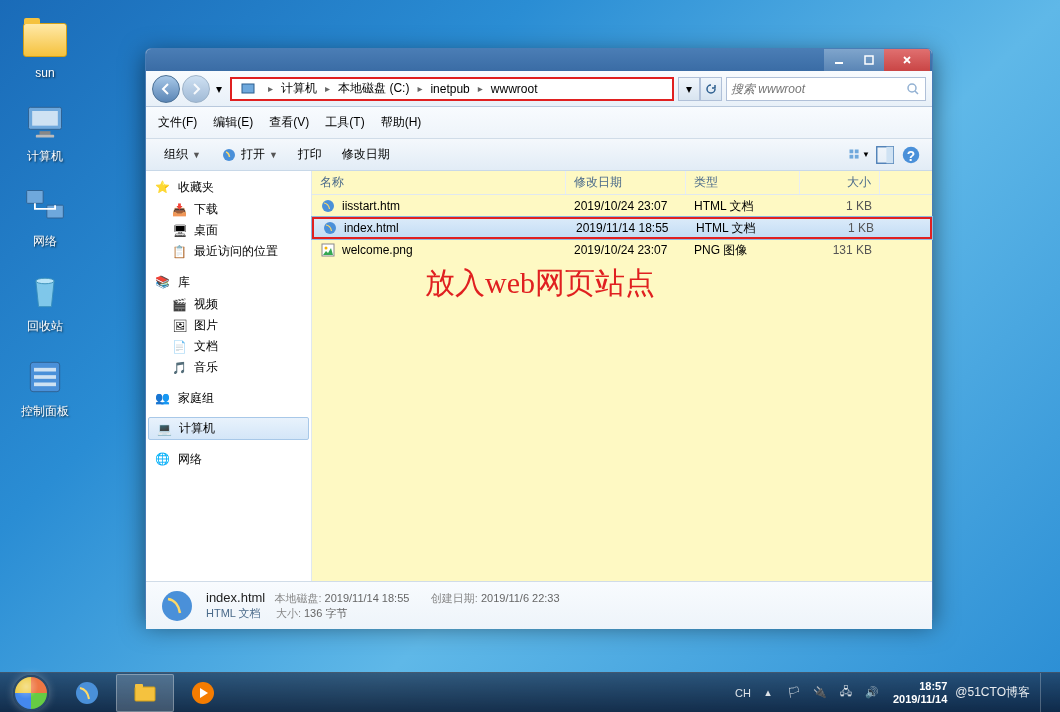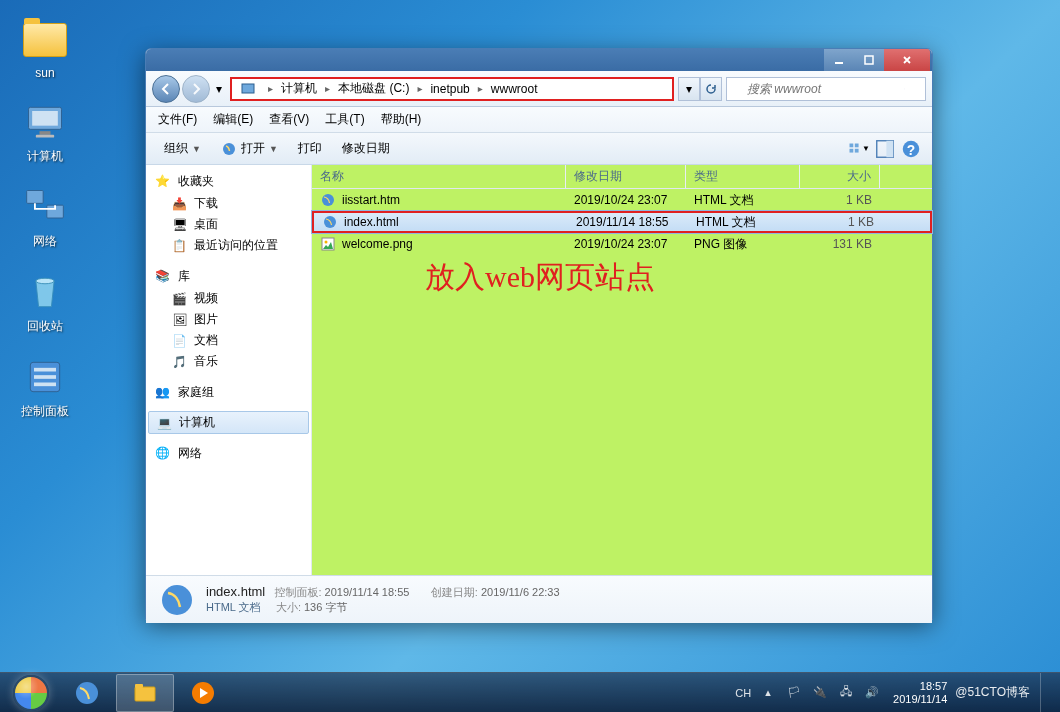--- a/index.html
+++ b/index.html
@@ -43,43 +43,43 @@
 .navbtn { width: 28px; height: 28px; border-radius: 50%; background: linear-gradient(#a8c8e8, #5a85b5); display: flex; align-items: center; justify-content: center; cursor: pointer; margin-right: 2px; border: 1px solid #4a7095; }
 .navbtn.fwd { opacity: .5; }
 .navbtn svg { width: 14px; height: 14px; }
 .navdrop { width: 14px; height: 18px; display: flex; align-items: center; justify-content: center; cursor: pointer; }
 
 .addrbar { flex: 1; height: 24px; border: 2px solid #e02020; background: #fff; margin: 0 4px; display: flex; align-items: center; padding: 0 2px; }
 .addrbar .seg { padding: 0 6px; cursor: pointer; display: flex; align-items: center; height: 100%; }
 .addrbar .arr { color: #666; font-size: 10px; padding: 0 2px; }
 .addrbar .ficon { width: 16px; height: 16px; margin-right: 4px; }
 .addrbtn { width: 22px; height: 24px; border: 1px solid #b0c0d8; background: linear-gradient(#f0f6fc, #d8e4f0); display: flex; align-items: center; justify-content: center; cursor: pointer; }
-.searchbox { width: 200px; height: 24px; border: 1px solid #b0c0d8; background: #fff; margin-left: 4px; display: flex; align-items: center; padding: 0 20px; }
+.searchbox { width: 200px; height: 24px; border: 1px solid #b0c0d8; background: #fff; margin-left: 4px; display: flex; align-items: center; padding: 0 4px; }
 .searchbox input { border: 0; outline: 0; flex: 1; font-size: 12px; font-style: italic; color: #888; }
 .searchbox .sicon { width: 16px; height: 16px; opacity: .6; }
 
-.menubar { height: 26px; background: linear-gradient(#f8fbfe, #eef4fa); border-bottom: 1px solid #d0dce8; display: flex; align-items: center; padding: 0 4px; }
+.menubar { height: 32px; background: linear-gradient(#f8fbfe, #eef4fa); border-bottom: 1px solid #d0dce8; display: flex; align-items: center; padding: 0 4px; }
 .menubar .mitem { padding: 0 8px; cursor: pointer; }
 
 .toolbar { height: 32px; background: linear-gradient(#f4f8fc, #e2ecf6); border-bottom: 1px solid #c8d8e8; display: flex; align-items: center; padding: 0 8px; }
 .toolbar .titem { padding: 0 10px; cursor: pointer; display: flex; align-items: center; height: 100%; }
 .toolbar .tdrop { font-size: 9px; margin-left: 4px; color: #555; }
 .toolbar .spacer { flex: 1; }
 .toolbar .ticon { width: 22px; height: 22px; display: flex; align-items: center; justify-content: center; cursor: pointer; margin: 0 2px; }
 
 .body { display: flex; height: 410px; }
 .sidebar { width: 166px; background: #fff; border-right: 1px solid #e0e8f0; overflow-y: auto; padding: 4px 0; }
 .sgroup { margin-bottom: 8px; }
 .shead { display: flex; align-items: center; padding: 3px 8px; cursor: pointer; }
 .shead .sico { width: 18px; height: 18px; margin-right: 6px; display: flex; align-items: center; justify-content: center; }
 .sitem { display: flex; align-items: center; padding: 2px 8px 2px 26px; cursor: pointer; }
 .sitem.sel { background: linear-gradient(#e8f2fc, #d4e6f8); border: 1px solid #a8c8e8; margin: -1px 2px; border-radius: 2px; padding: 2px 6px 2px 24px; }
 .sitem .sico { width: 16px; height: 16px; margin-right: 6px; display: flex; align-items: center; justify-content: center; }
 
-.filepane { flex: 1; background: #bef264; position: relative; }
+.filepane { flex: 1; background: #fef9c3; position: relative; }
 .colhead { height: 24px; border-bottom: 1px solid #e0e8f0; display: flex; align-items: center; color: #4a6a8a; }
 .colhead .col { padding: 0 8px; border-right: 1px solid #e8eef4; height: 100%; display: flex; align-items: center; }
 .c-name { width: 254px; } .c-date { width: 120px; } .c-type { width: 114px; } .c-size { width: 80px; text-align: right; justify-content: flex-end; }
 .frow { height: 22px; display: flex; align-items: center; cursor: pointer; }
 .frow.sel { background: linear-gradient(#daeaf9, #c4ddf5); outline: 1px solid #8fb8e0; }
 .frow.redbox { border: 2px solid #e02020; height: 22px; }
 .frow .cell { padding: 0 8px; }
 .frow .c-name { display: flex; align-items: center; }
 .frow .fico { width: 16px; height: 16px; margin-right: 6px; }
 .frow .c-size { color: #555; }
@@ -99,21 +99,21 @@
   display: flex; align-items: center; padding: 0 4px;
   border-top: 1px solid rgba(255,255,255,.2);
 }
 .startbtn { width: 54px; height: 38px; display: flex; align-items: center; justify-content: center; cursor: pointer; }
 .startorb { width: 36px; height: 36px; border-radius: 50%; background: radial-gradient(circle at 35% 30%, #fff6, #0000 40%), conic-gradient(#e74 0 90deg, #6c4 90deg 180deg, #48e 180deg 270deg, #ec4 270deg 360deg); border: 2px solid #2a4a6a; box-shadow: 0 0 8px rgba(255,255,255,.3); }
 .tbtn { width: 58px; height: 38px; display: flex; align-items: center; justify-content: center; cursor: pointer; border-radius: 2px; }
 .tbtn.active { background: rgba(255,255,255,.18); box-shadow: inset 0 0 0 1px rgba(255,255,255,.3); }
 .tbtn svg, .tbtn .ico { width: 30px; height: 30px; }
 .tray { margin-left: auto; display: flex; align-items: center; color: #fff; font-size: 11px; padding-right: 2px; }
 .tray .tico { width: 18px; height: 18px; margin: 0 4px; cursor: pointer; opacity: .85; display: flex; align-items: center; justify-content: center; }
-.tray .clock { text-align: right; padding: 0 8px; line-height: 13px; }
+.tray .clock { text-align: right; padding: 0 8px; line-height: 13px; font-weight: bold; }
 .tray .watermark { font-size: 12px; margin-right: 6px; opacity: .9; }
 .showdesk { width: 14px; height: 40px; border-left: 1px solid rgba(255,255,255,.25); cursor: pointer; margin-left: 4px; }
 </style>
 </head>
 <body>
 
 <div class="desktop">
   <div class="dicon">
     <div class="ico">
         <div class="folder-ico"></div>
@@ -388,21 +388,21 @@
     </div>
   </div>
 
   <div class="details">
     <svg class="dico" viewBox="0 0 38 38">
         <circle cx="19" cy="19" r="15" fill="#4a90d9"></circle>
         <path d="M10 12c7 1 11 7 12 14" stroke="#ffd966" stroke-width="2.5" fill="none"></path>
       </svg>
     <div class="dtext">
       <div><span class="dname">index.html</span>
-        &nbsp;&nbsp;<span class="dprop"><span class="k">控制面板:</span> <span>2019/11/14 18:55</span></span>
+        &nbsp;&nbsp;<span class="dprop"><span class="k">本地磁盘:</span> <span>2019/11/14 18:55</span></span>
         &nbsp;&nbsp;&nbsp;&nbsp;&nbsp;&nbsp;<span class="dprop"><span class="k">创建日期:</span> <span>2019/11/6 22:33</span></span>
       </div>
       <div><span>HTML 文档</span>
         &nbsp;&nbsp;&nbsp;&nbsp;<span class="dprop"><span class="k">大小:</span> <span>136 字节</span></span>
       </div>
     </div>
   </div>
 </div>
 
 <div class="taskbar">

